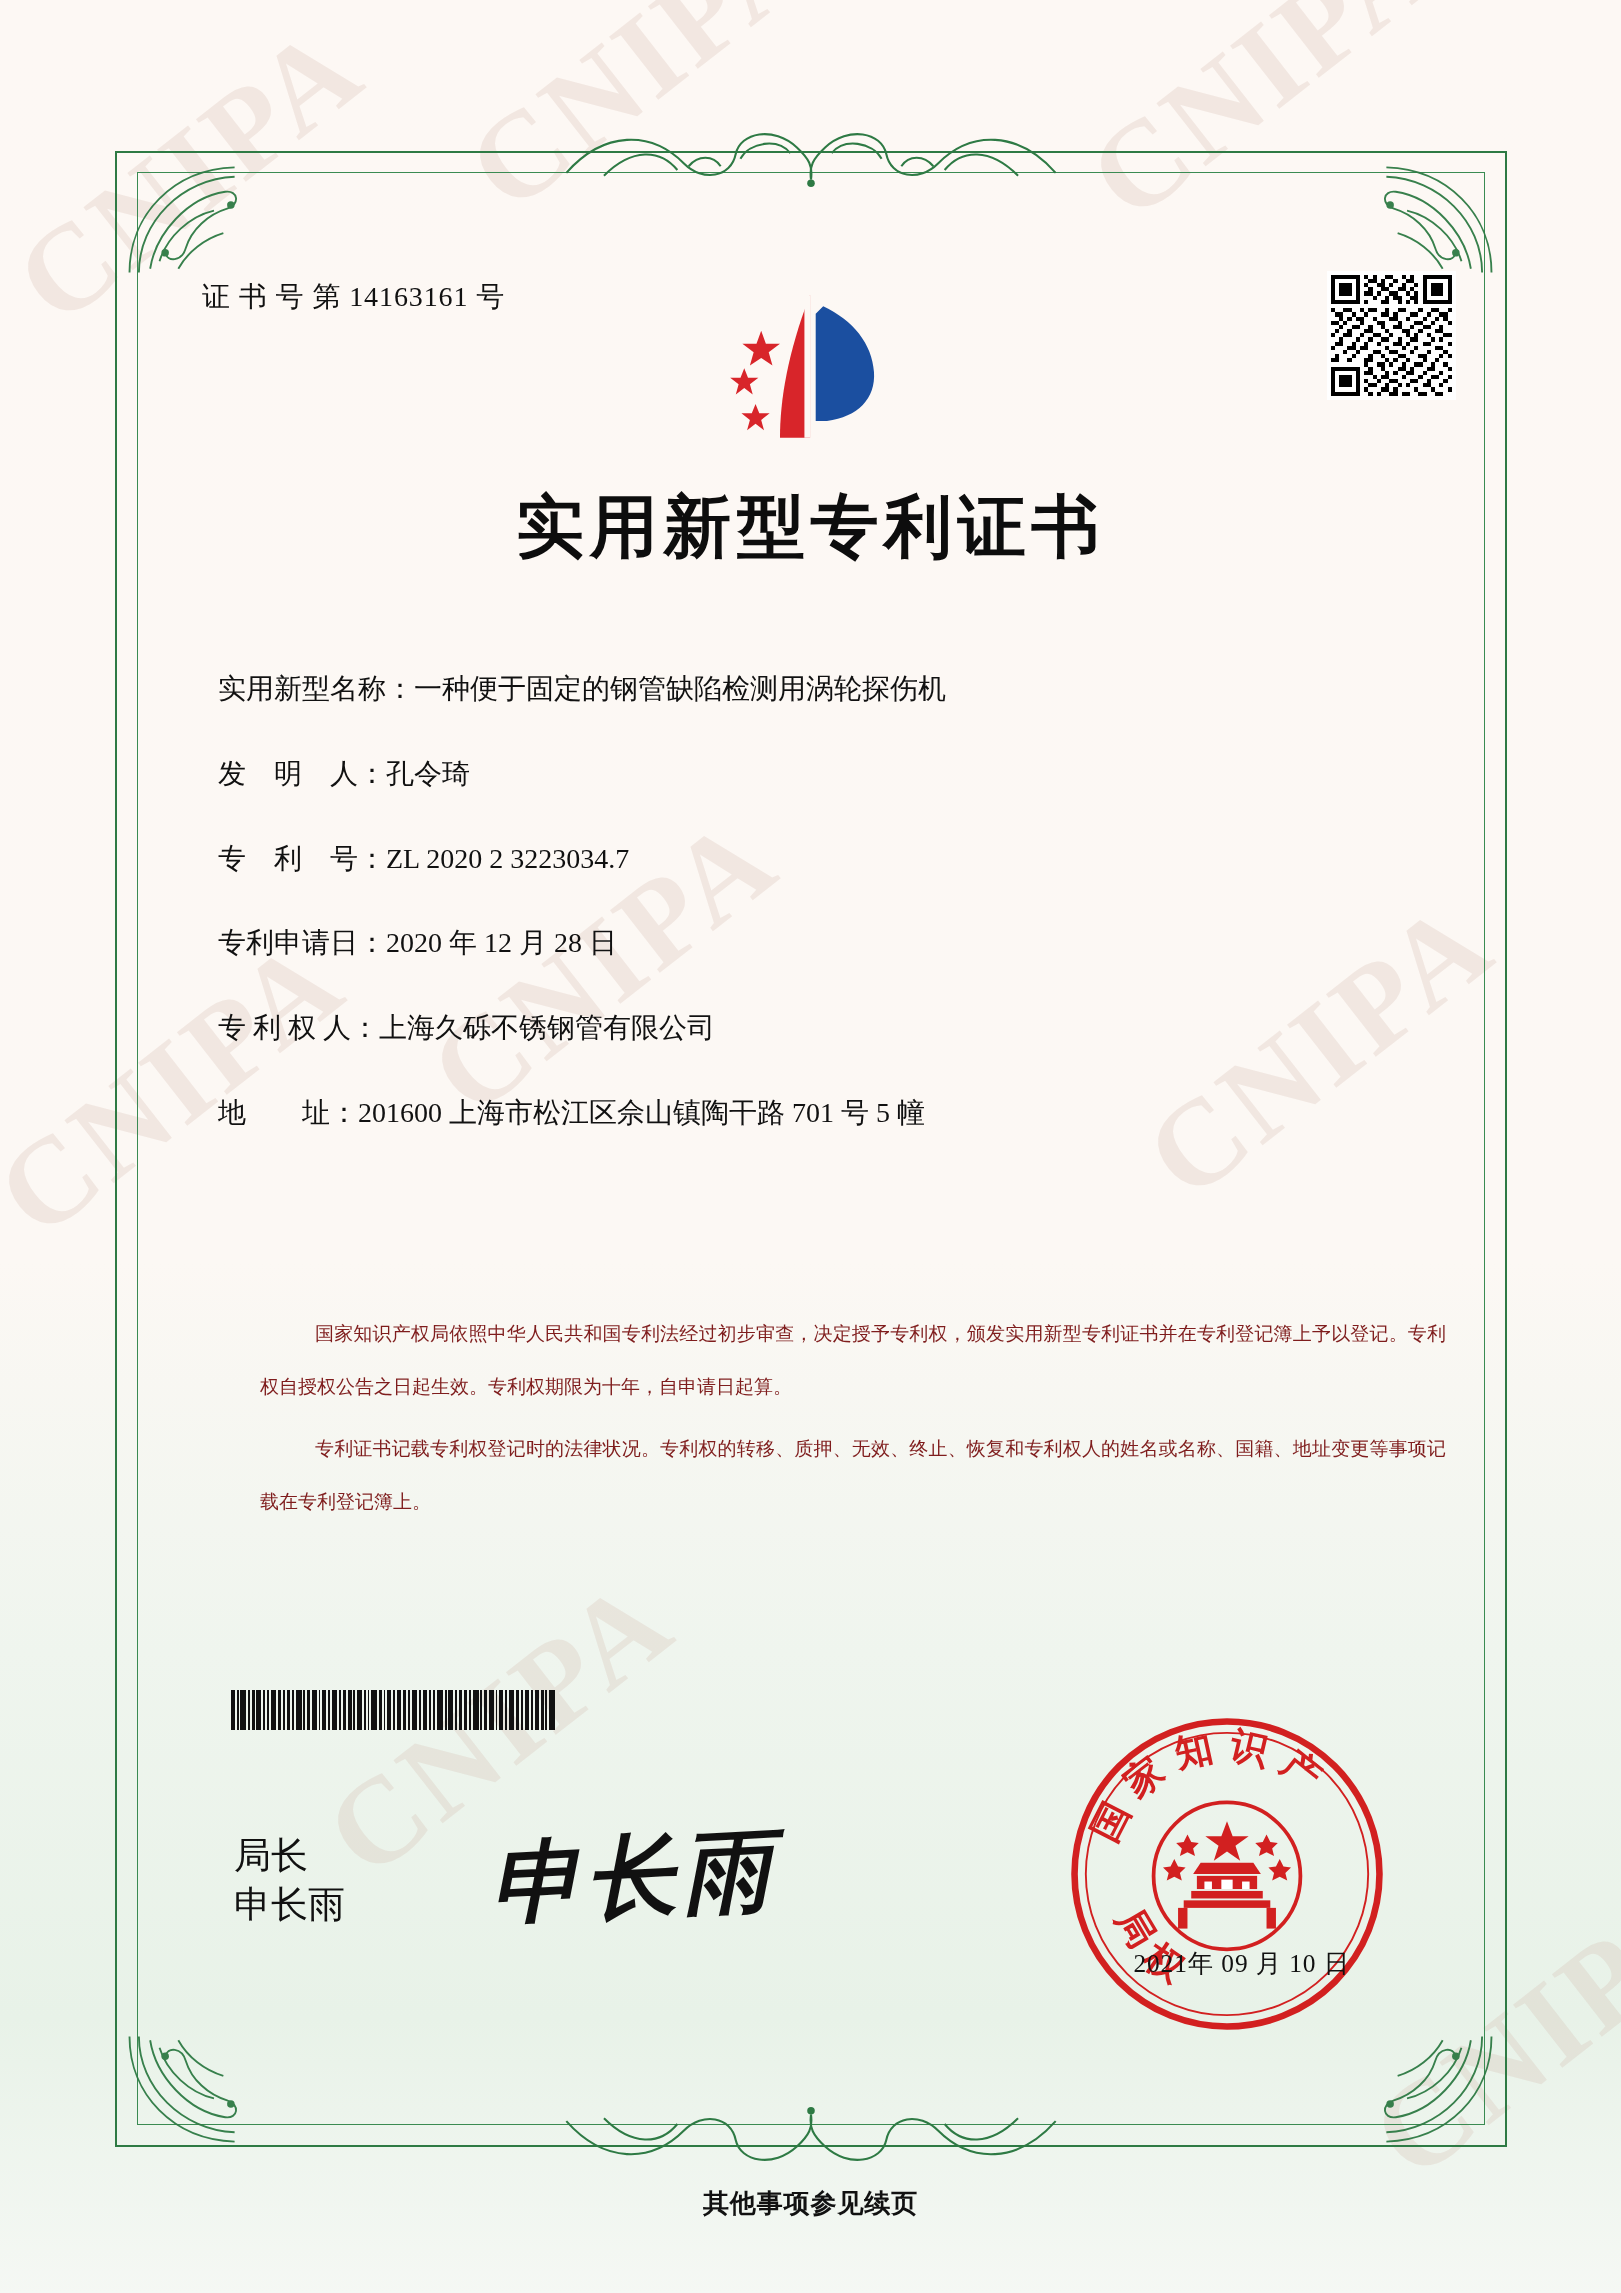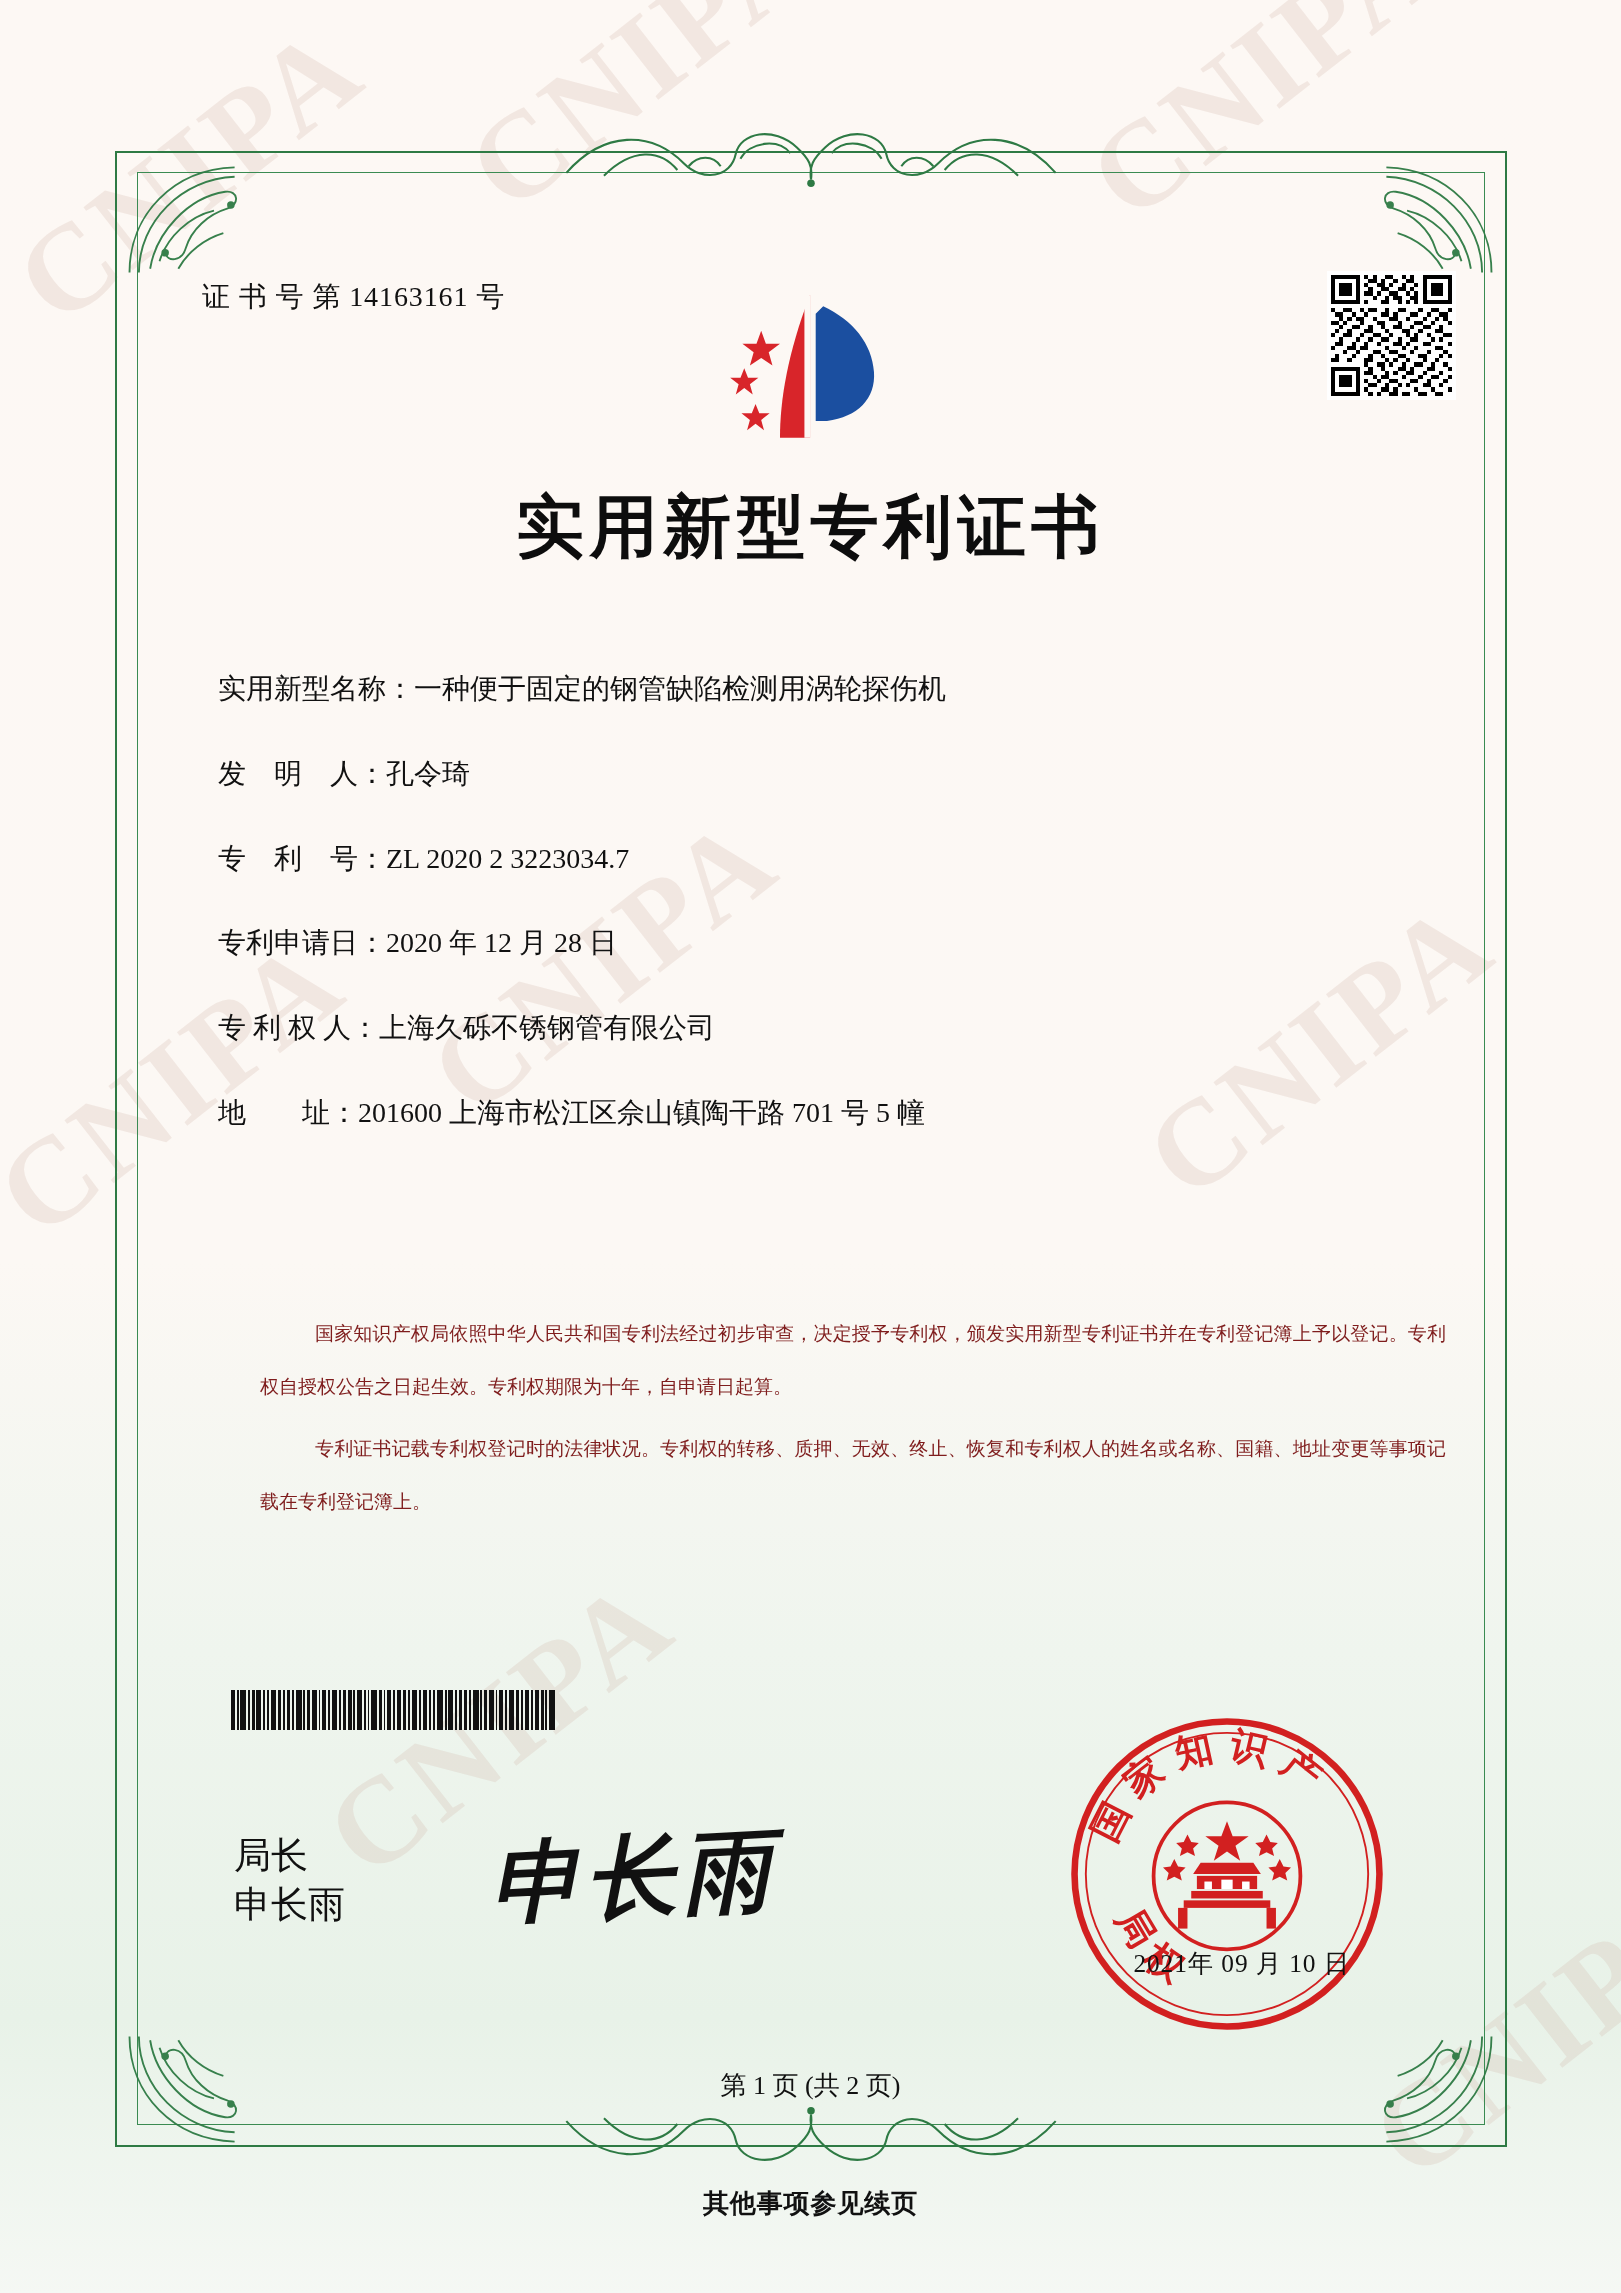--- a/index.html
+++ b/index.html
@@ -689,17 +689,16 @@
         <rect x="-6" y="4" width="12" height="10" fill="#fff"></rect>
         <rect x="-24" y="6" width="8" height="8" fill="#fff"></rect>
         <rect x="16" y="6" width="8" height="8" fill="#fff"></rect>
         <rect x="-52" y="34" width="10" height="22"></rect>
         <rect x="42" y="34" width="10" height="22"></rect>
       </g>
     </g>
   </svg>
   <div class="seal-date">2021年 09 月 10 日</div>
 
-  <div class="page-num">第 1 页 (共 2 页)</div>
 
   <div class="footer-note">其他事项参见续页</div>
 </div>
 
 
 </body></html>

